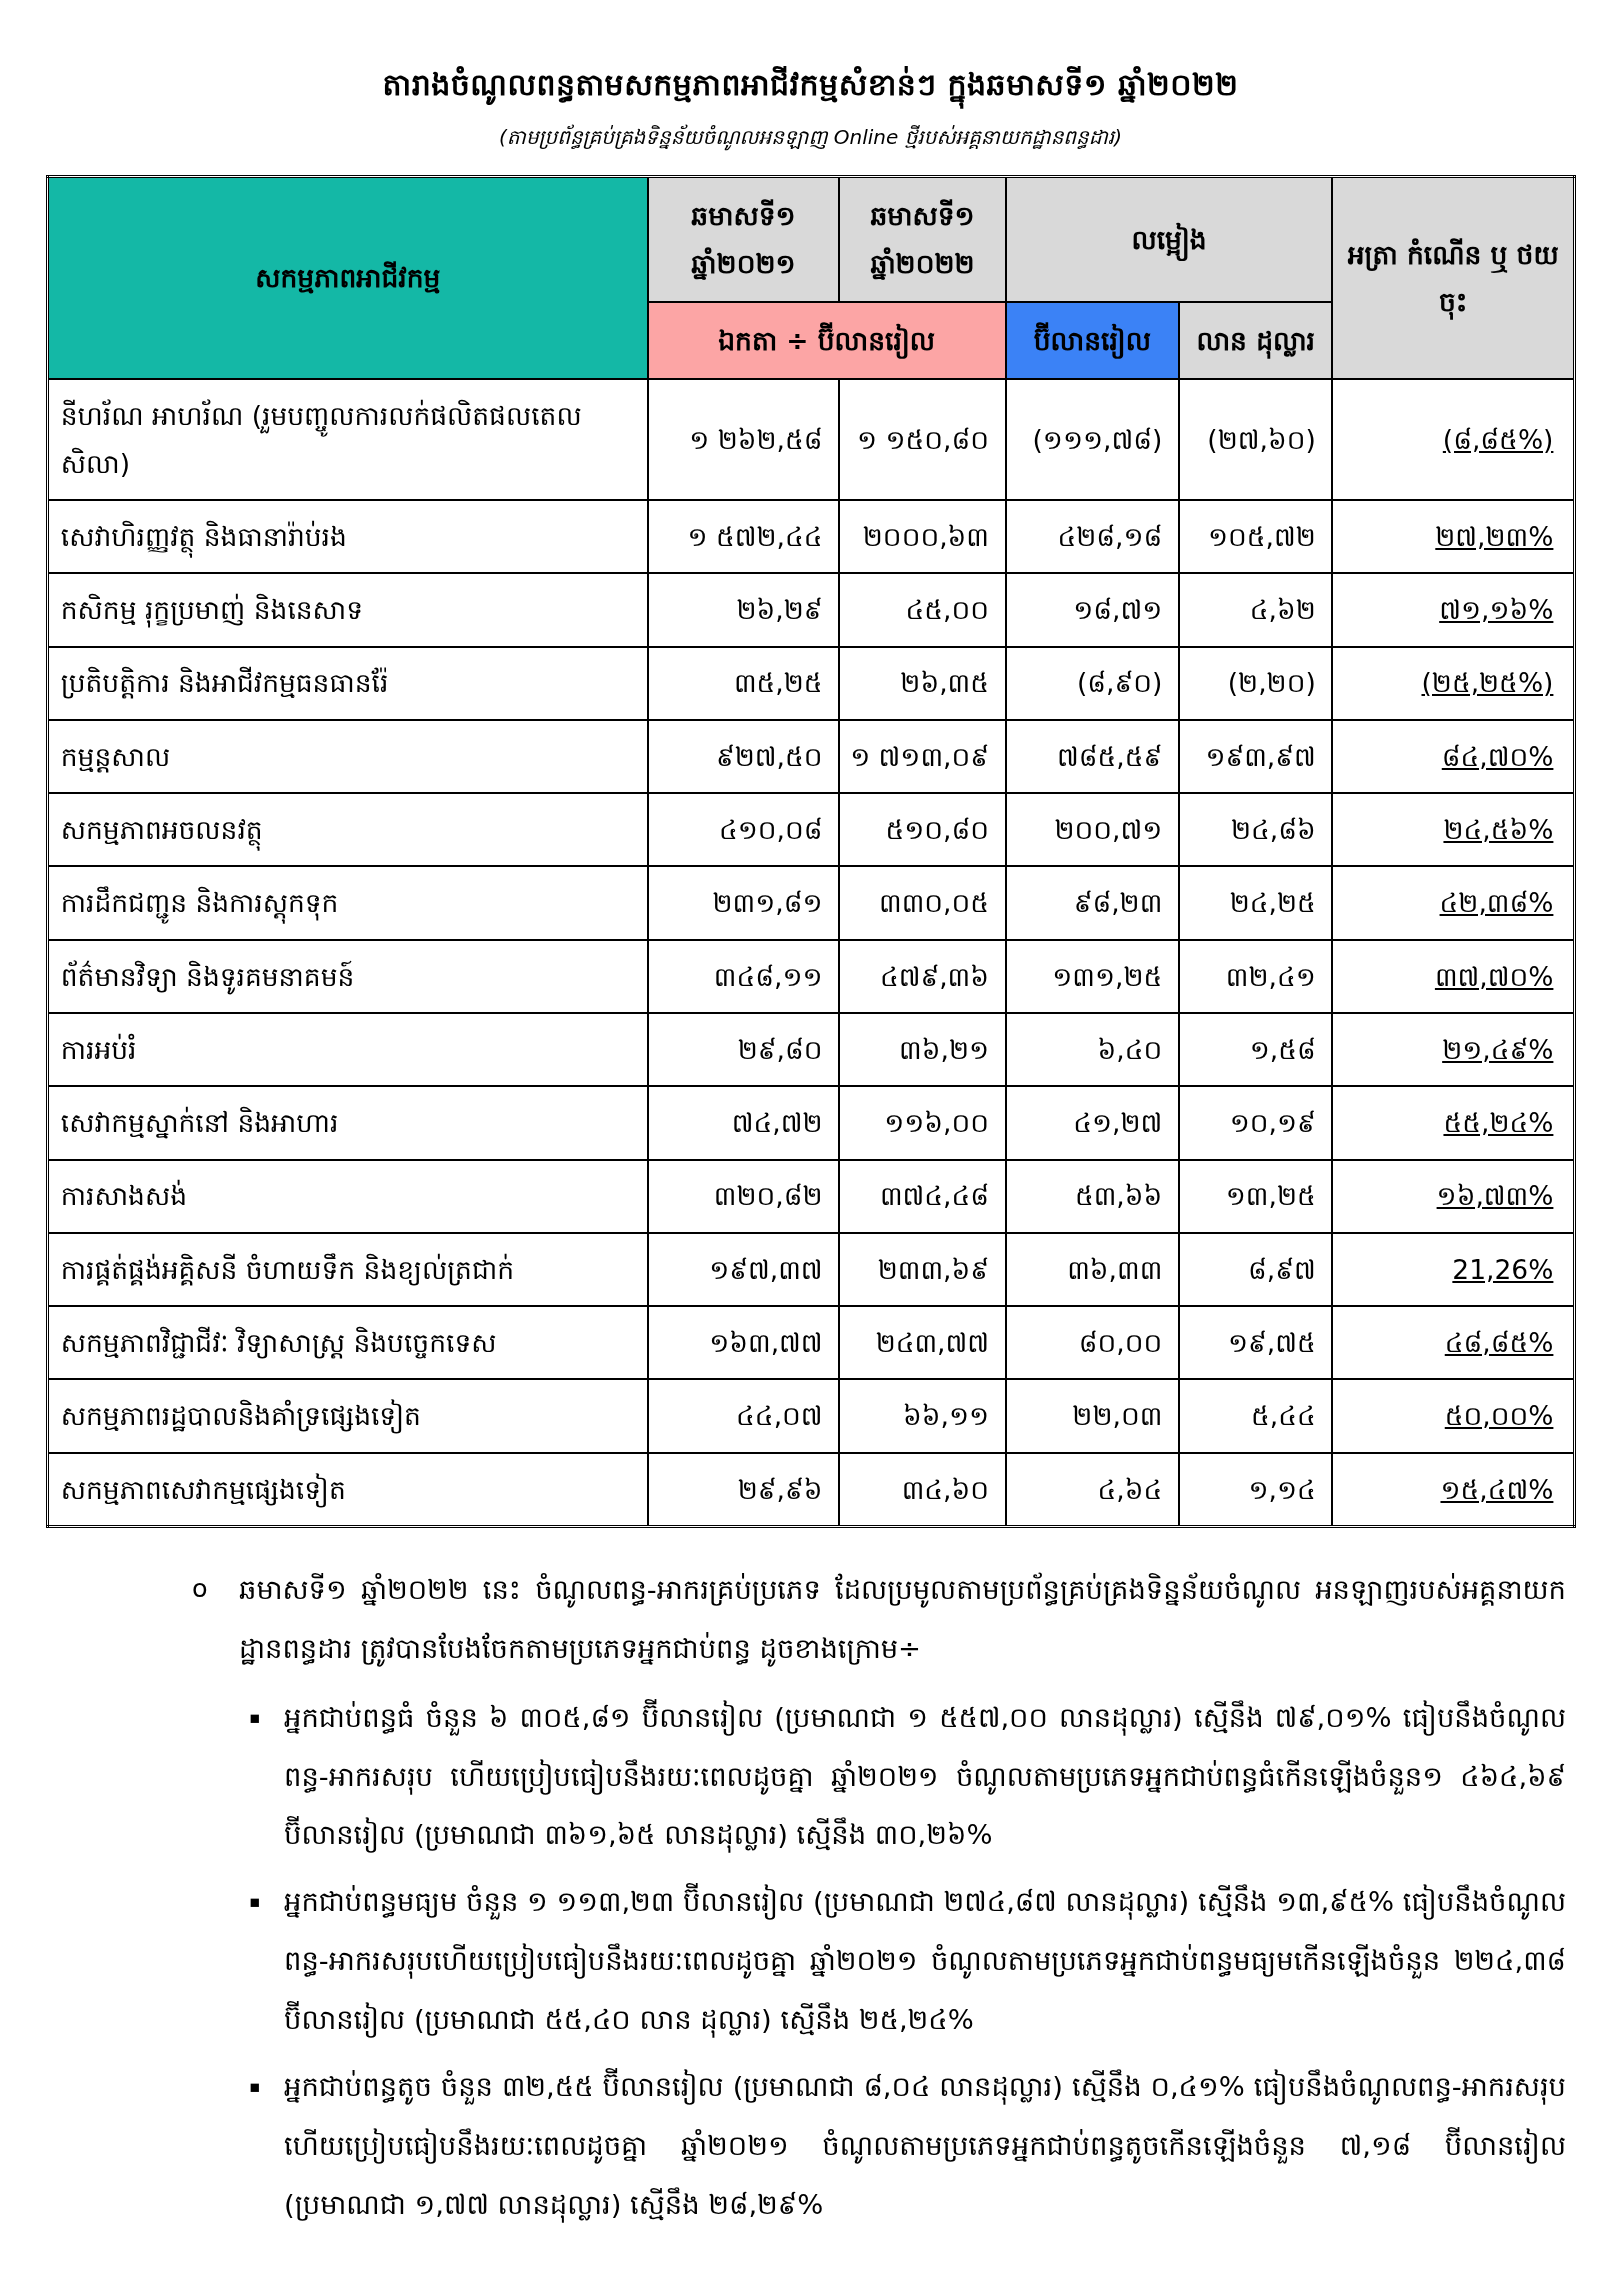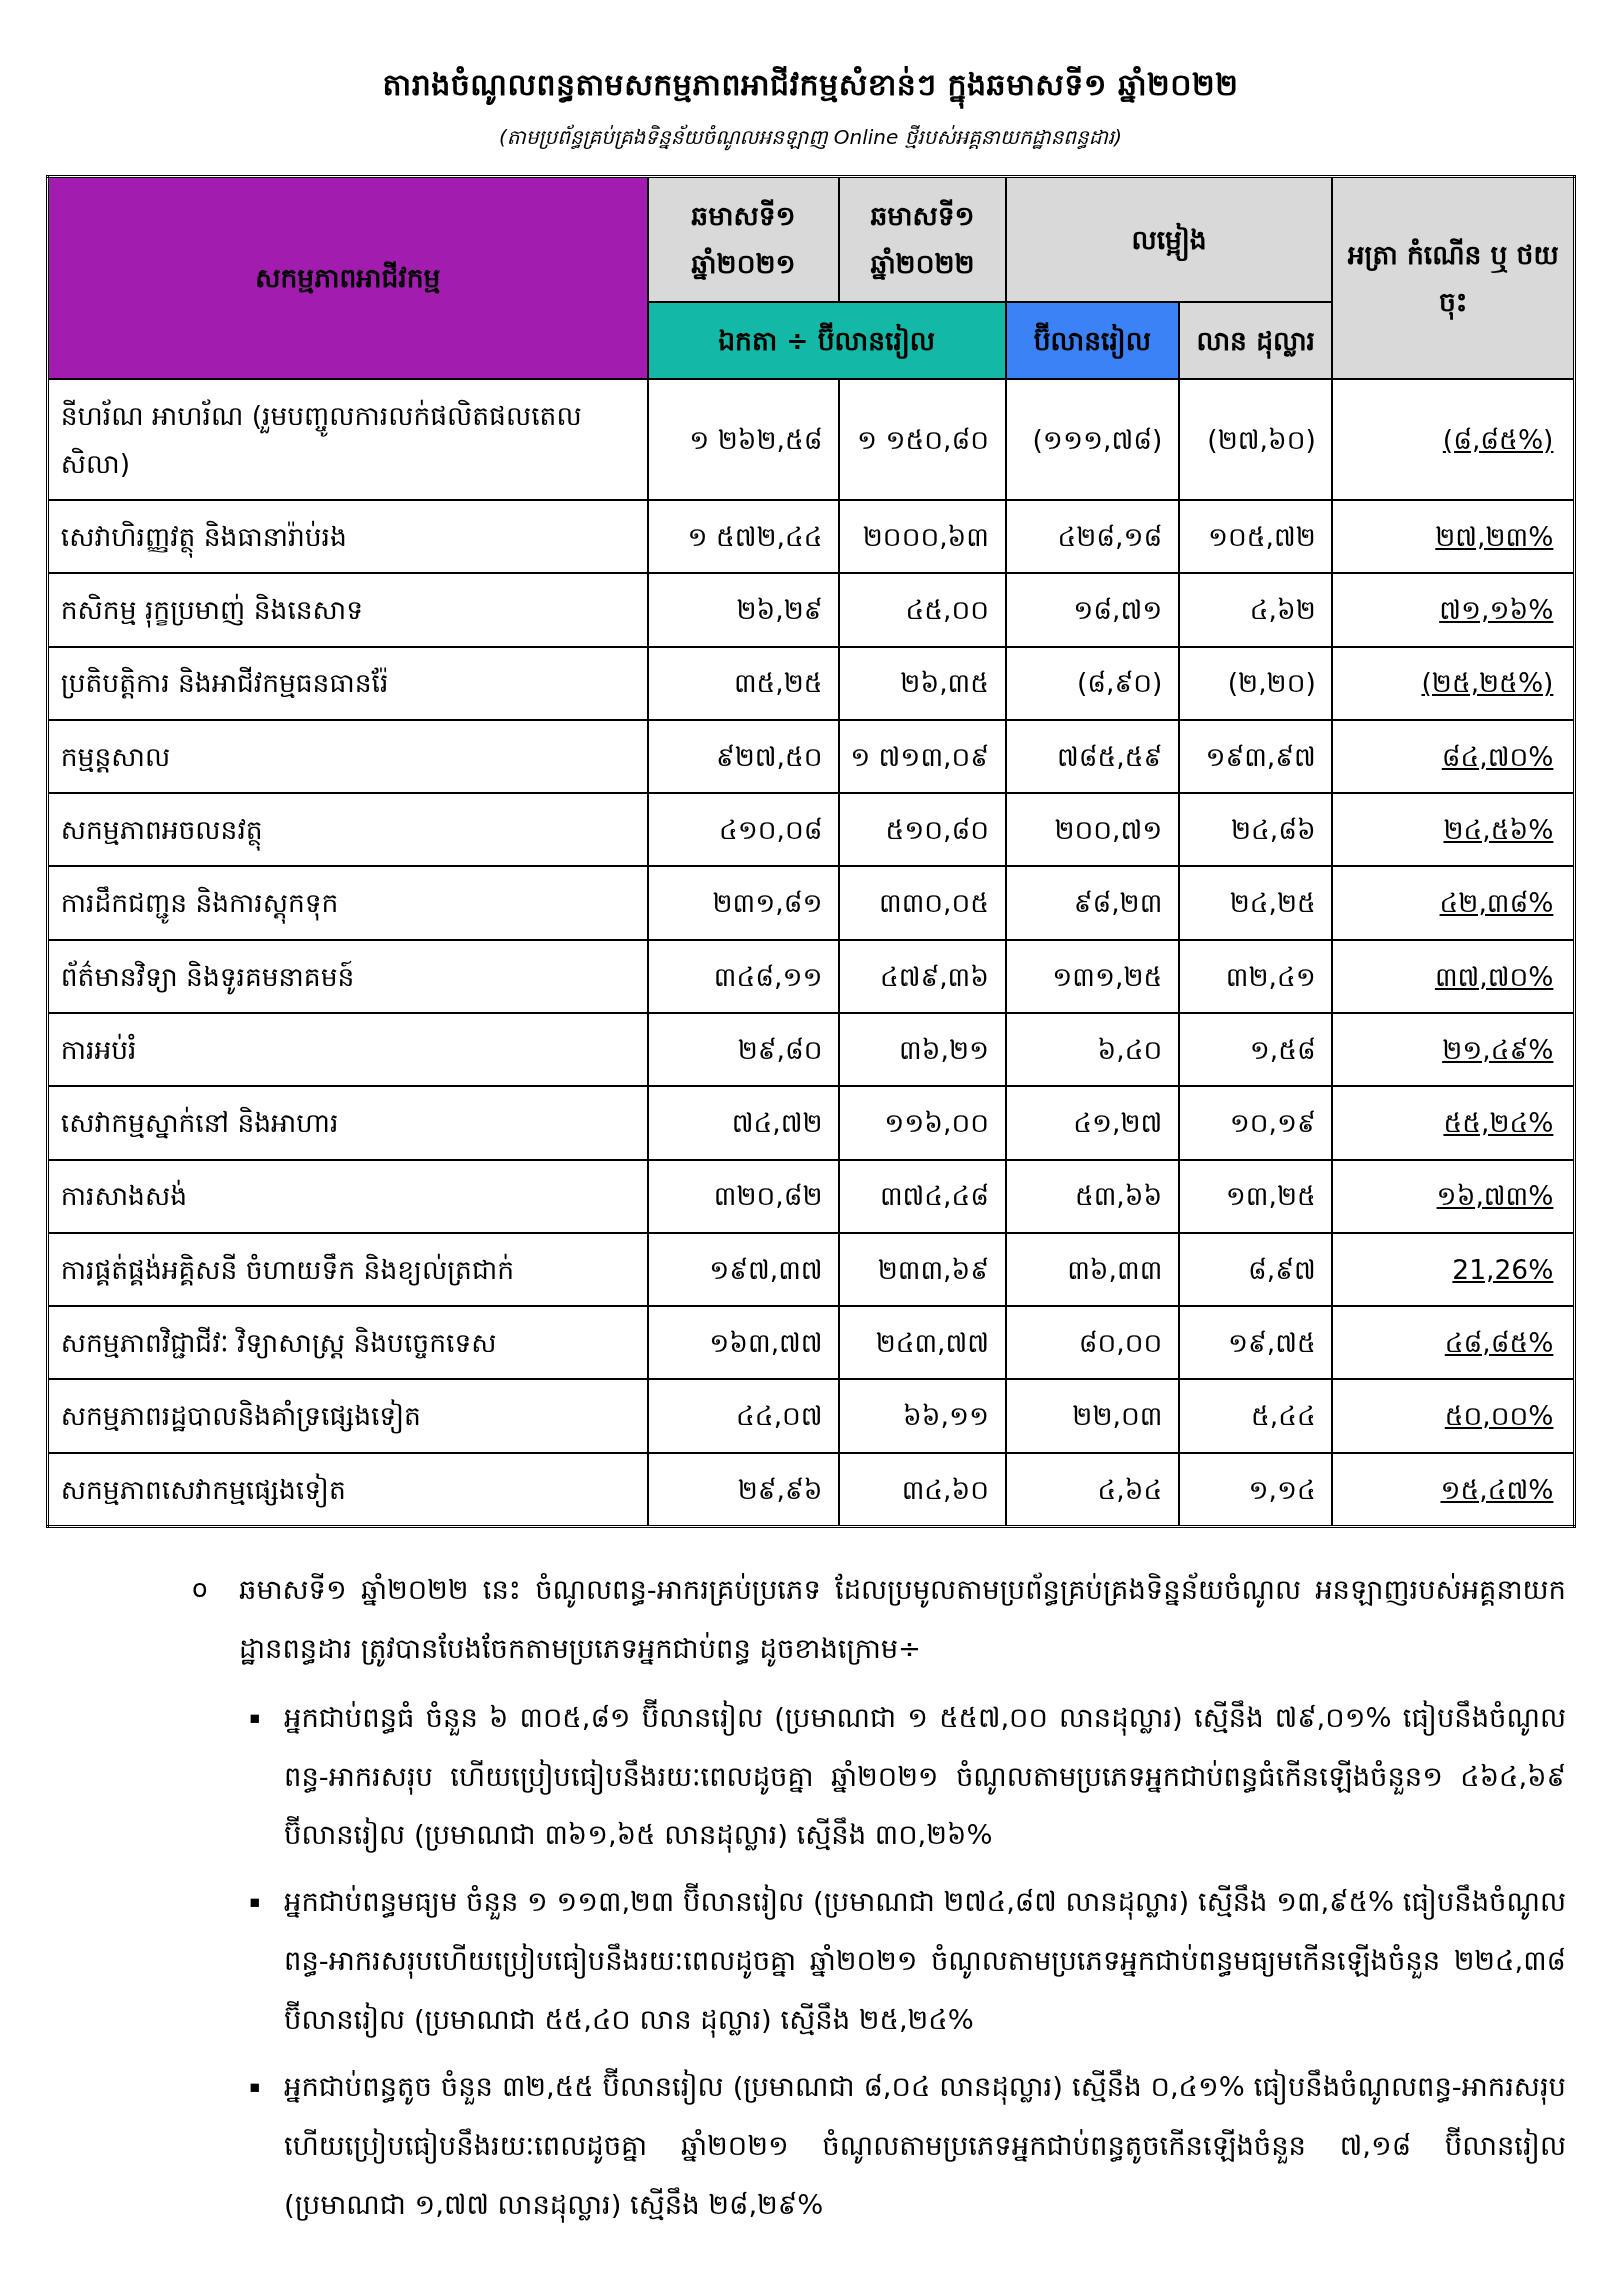--- a/index.html
+++ b/index.html
@@ -87,28 +87,28 @@
     <colgroup>
       <col style="width:39.3%">
       <col style="width:12.55%">
       <col style="width:10.9%">
       <col style="width:11.35%">
       <col style="width:10.05%">
       <col style="width:15.85%">
     </colgroup>
     <thead>
       <tr>
-        <th rowspan="2" class="hdr" style="background-color: #a21caf;">សកម្មភាពអាជីវកម្ម</th>
+        <th rowspan="2" class="hdr" style="background-color: #14b8a6;">សកម្មភាពអាជីវកម្ម</th>
         <th class="hdr" style="background-color: rgb(217, 217, 217);">ឆមាសទី១ ឆ្នាំ២០២១</th>
         <th class="hdr" style="background-color: rgb(217, 217, 217);">ឆមាសទី១ ឆ្នាំ២០២២</th>
         <th colspan="2" class="hdr" style="background-color: rgb(217, 217, 217);">លម្អៀង</th>
         <th rowspan="2" class="hdr" style="background-color: rgb(217, 217, 217);">អត្រា កំណើន ឬ ថយចុះ</th>
       </tr>
       <tr>
-        <th colspan="2" class="hdr" style="background-color: #14b8a6;">ឯកតា ÷ ប៊ីលានរៀល</th>
+        <th colspan="2" class="hdr" style="background-color: #fca5a5;">ឯកតា ÷ ប៊ីលានរៀល</th>
         <th class="hdr" style="background-color: #3b82f6; margin-top: 13px;">ប៊ីលានរៀល</th>
         <th class="hdr" style="background-color: rgb(217, 217, 217);">លាន ដុល្លារ</th>
       </tr>
     </thead>
     <tbody id="tbody">
         <tr>
           <td class="td-label">នីហរ័ណ អាហរ័ណ (រួមបញ្ចូលការលក់ផលិតផលតេលសិលា)</td>
           <td class="td-num">១ ២៦២,៥៨</td>
           <td class="td-num">១ ១៥០,៨០</td>
           <td class="td-num">(១១១,៧៨)</td>

